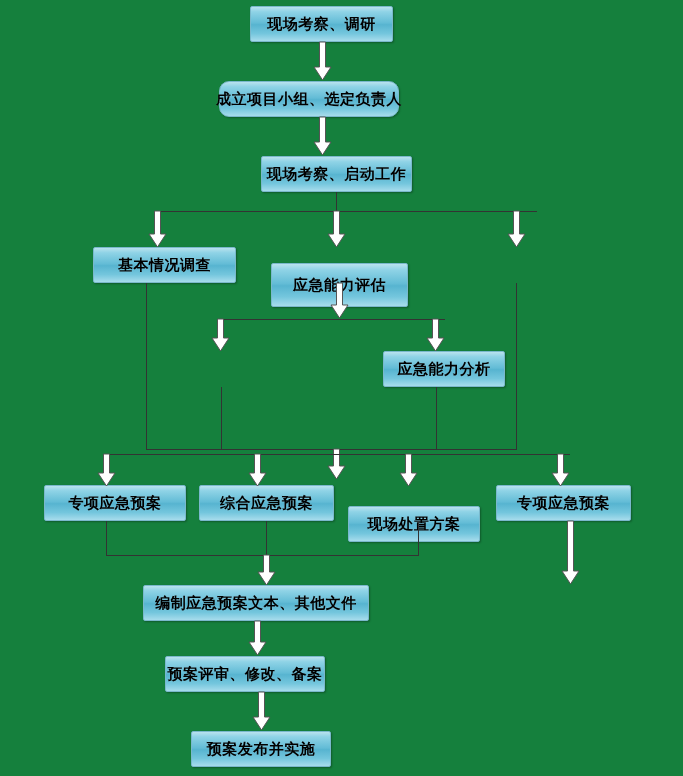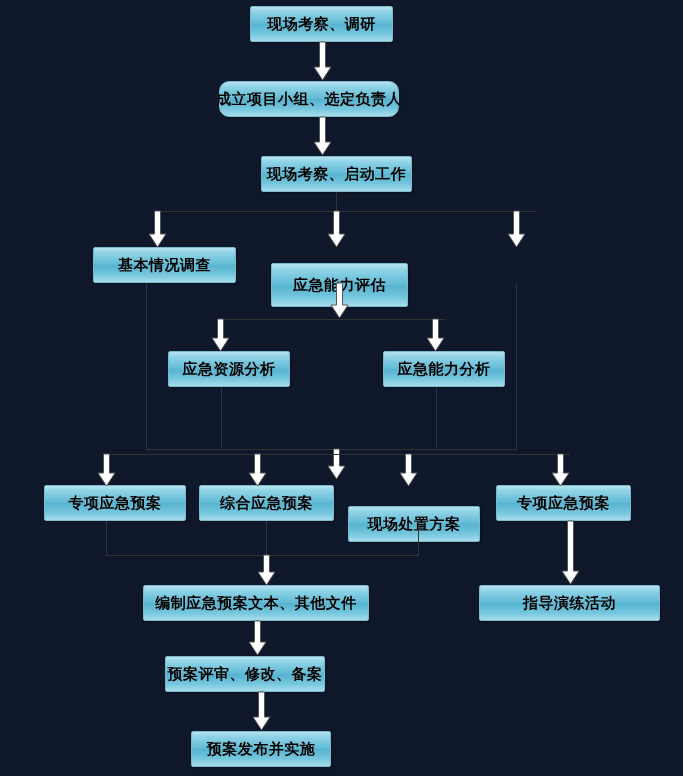--- a/index.html
+++ b/index.html
@@ -4,21 +4,21 @@
 <style>
   html,body{margin:0;padding:0;background:#ffffff;}
   body{
     font-family:"DejaVu Sans","Liberation Sans",sans-serif;
     -webkit-font-smoothing:none;
   }
   #canvas{
     position:relative;
     width:683px;
     height:776px;
-    background:#0f172a;
+    background:#15803d;
     overflow:hidden;
   }
   .node{
     position:absolute;
     box-sizing:border-box;
     border:1px solid #7ab8cc;
     border-radius:2px;
     background:linear-gradient(to bottom,
         #b9e2ee 0%,
         #8fd3e6 14%,
@@ -73,23 +73,20 @@
 
   <div class="node" style="left:93px;top:247px;width:143px;height:36px;text-align:right;">
     <span class="label">基本情况调查</span>
   </div>
 
   <div class="node" style="left:271px;top:263px;width:137px;height:44px;">
     <span class="label">应急能力评估</span>
   </div>
 
 
-  <div class="node" style="left:168px;top:351px;width:122px;height:36px;">
-    <span class="label">应急资源分析</span>
-  </div>
 
   <div class="node" style="left:383px;top:351px;width:122px;height:36px;">
     <span class="label">应急能力分析</span>
   </div>
 
   <div class="node" style="left:44px;top:485px;width:142px;height:36px;">
     <span class="label">专项应急预案</span>
   </div>
 
   <div class="node" style="left:199px;top:485px;width:135px;height:36px;">
@@ -101,23 +98,20 @@
   </div>
 
   <div class="node" style="left:496px;top:485px;width:135px;height:36px;">
     <span class="label">专项应急预案</span>
   </div>
 
   <div class="node" style="left:143px;top:585px;width:226px;height:36px;">
     <span class="label">编制应急预案文本、其他文件</span>
   </div>
 
-  <div class="node" style="left:479px;top:585px;width:181px;height:36px;">
-    <span class="label">指导演练活动</span>
-  </div>
 
   <div class="node" style="left:165px;top:656px;width:160px;height:36px;">
     <span class="label">预案评审、修改、备案</span>
   </div>
 
   <div class="node" style="left:191px;top:731px;width:140px;height:36px;">
     <span class="label">预案发布并实施</span>
   </div>
 
   <div class="barrow" style="left:313px;top:42px;">

